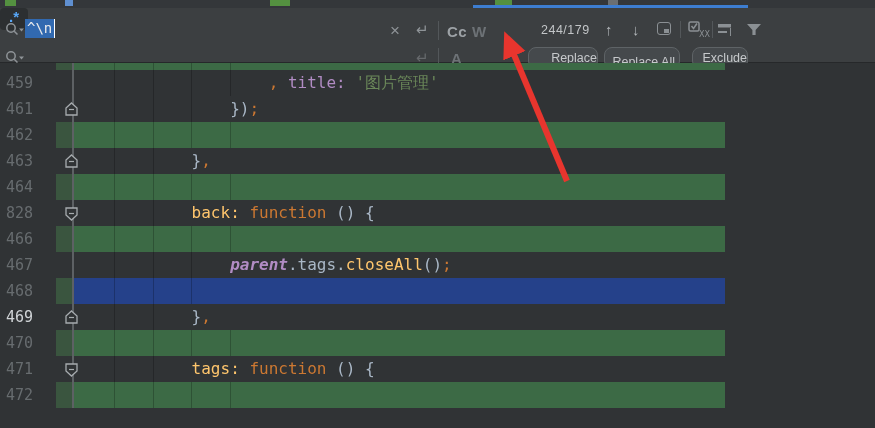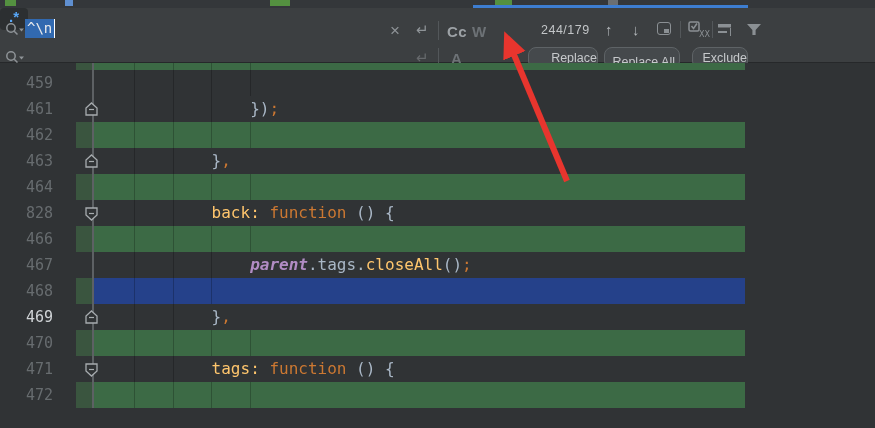--- a/index.html
+++ b/index.html
@@ -33,21 +33,21 @@
          color:#c6c9cb; font-size:12.5px; text-align:right; line-height:20px; cursor:pointer; padding:0 10px; }
   .btn u { text-underline-offset:2px; }
 
   
   #open-window-icon { position:absolute; left:657px; top:14px; width:14px; height:13px; border:1.5px solid #8b9094; border-radius:3px; cursor:pointer; }
   #open-window-icon::after { content:""; position:absolute; right:1px; bottom:1px; width:5px; height:4px; background:#8b9094; }
 
   
   #editor { position:absolute; left:0; top:63px; width:875px; height:365px; background:#303335; overflow:hidden;
             font-family:"DejaVu Sans Mono", monospace; font-size:16px; }
-  .row { position:relative; width:725px; height:26px;margin-left:20px; }
+  .row { position:relative; width:725px; height:26px; }
   .row.dark { background:#303335; }
   .row.green { background:#3c6a45; }
   .row.blue  { background:#25418a; }
   .row .bg-left { position:absolute; left:0; top:0; width:56px; height:26px; background:#303335; }
   .lnum { position:absolute; left:6px; top:0; width:44px; height:26px; line-height:26px; font-size:15px; color:#676c6f; }
   .lnum.active { color:#d0d4d7; }
   .gmark { position:absolute; left:56px; top:0; width:16px; height:26px; }
   .gmark.on { background:#3a553f; }
   .gsep { position:absolute; left:72px; top:0; width:2px; height:26px; background:#5d6164; }
   .fold { position:absolute; left:64px; top:6px; width:15px; height:15px; }
@@ -155,20 +155,21 @@
     </div>
     <div class="row dark">
       <div class="bg-left"></div>
       <div class="lnum">459</div>
       <div class="gmark"></div>
       <div class="gsep"></div>
       <div class="guide" style="left: 114px;"></div>
       <div class="guide" style="left: 153px;"></div>
       <div class="guide" style="left: 191px;"></div>
       <div class="guide" style="left: 230px;"></div>
+      <div class="codeline"><span class="tk-fg">                    </span><span class="tk-orange">,</span><span class="tk-fg"> </span><span class="tk-mauve">title</span><span class="tk-mauve">: </span><span class="tk-string">'图片管理'</span></div>
     </div>
     <div class="row dark">
       <div class="bg-left"></div>
       <div class="lnum">461</div>
       <div class="gmark"></div>
       <div class="gsep"></div>
       <div class="guide" style="left: 114px;"></div>
       <div class="guide" style="left: 153px;"></div>
       <div class="guide" style="left: 191px;"></div>
       <div class="fold"><svg width="15" height="15" viewBox="0 0 15 15">

